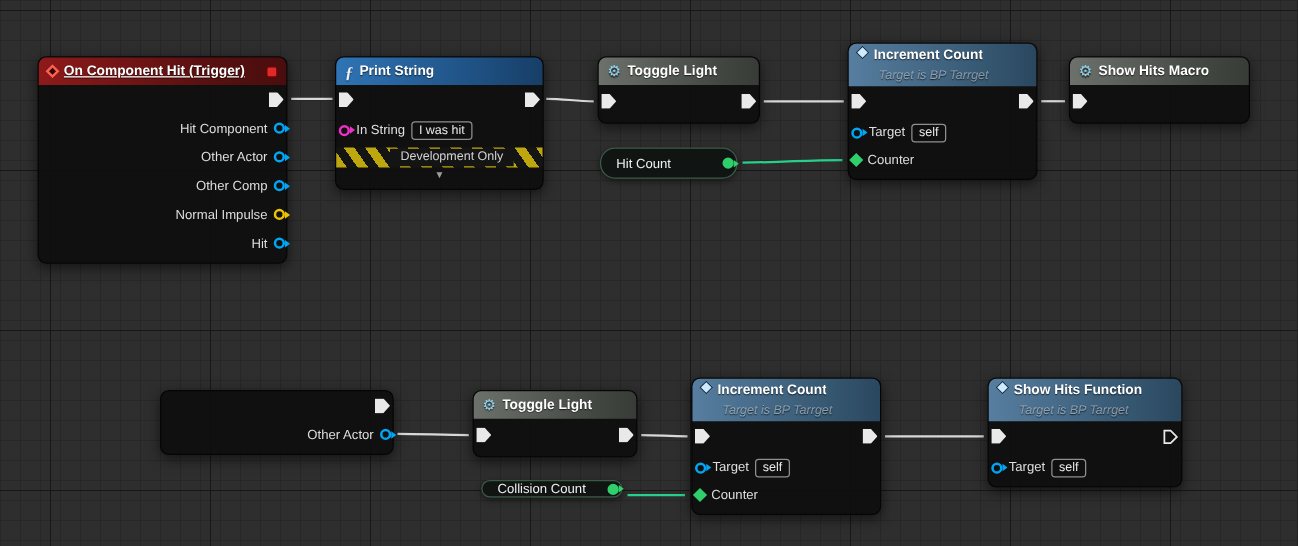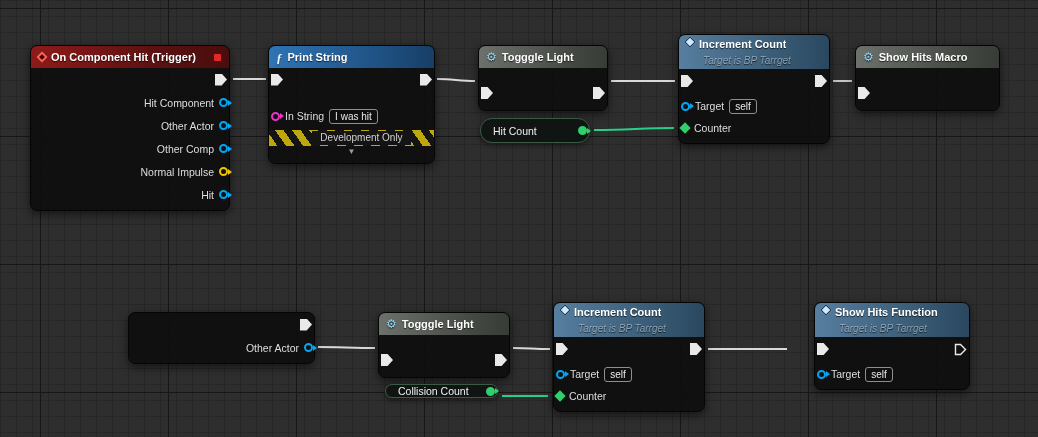--- a/index.html
+++ b/index.html
@@ -33,36 +33,36 @@
     display:flex; align-items:center; gap:5px; height:22px; padding:0 7px;
     border-radius:6px 6px 0 0; font-weight:bold; font-size:11px; color:#fff;
     text-shadow:0 1px 1px rgba(0,0,0,0.7); white-space:nowrap;
   }
   .hdr2 { display:block; height:auto; padding:3px 7px 2px; border-radius:6px 6px 0 0;
     font-weight:bold; font-size:11px; color:#fff; text-shadow:0 1px 1px rgba(0,0,0,0.7); white-space:nowrap; }
   .titleline { display:flex; align-items:flex-start; gap:5px; height:16px; }
   .subtitle { font-style:italic; font-weight:normal; font-size:10px; line-height:13px;
     color:rgba(214,230,244,0.55); margin-left:17px; }
 
-  .hdr-event { background:linear-gradient(90deg,#8e1a1a,#571010 70%,#4a0d0d); }
+  .hdr-event { background:linear-gradient(90deg,#8e1a1a,#571010 70%,#4a0d0d);text-decoration:underline; }
   .hdr-func  { background:linear-gradient(90deg,#2f74b5,#1d4d7d 75%,#173e66); }
   .hdr-call  { background:linear-gradient(90deg,#577ea0,#35566f 75%,#2b4760); }
   .hdr-macro { background:linear-gradient(90deg,#6c716b,#434741 75%,#383c37); }
 
   .ttl { overflow:hidden; }
   .dbg { width:9px; height:9px; background:#e02a2a; border:1px solid #6d0505; border-radius:2px; margin-left:auto; flex:0 0 auto; }
 
   .ico-diamond { width:8px; height:8px; transform:rotate(45deg); flex:0 0 auto; }
   .ico-diamond.event { background:#2e0606; border:2px solid #ff5f4f; }
   .ico-diamond.fn { background:#cfeaff; border:1px solid #16344d; }
   .fico { font-family:"Liberation Serif", serif; font-style:italic; font-weight:bold; font-size:13px; color:#eaf5ff; line-height:1; }
   .gico { font-size:12px; color:#8fd3f0; line-height:1; font-weight:normal; font-family:"DejaVu Sans", sans-serif; }
 
   .row { display:flex; align-items:center; gap:5px; height:23px; padding:0 6px; font-size:10.5px; }
-  .row.h26 { height:26px;margin-top:12px; }
+  .row.h26 { height:26px; }
   .row.h24 { height:24px; }
   .row.h22 { height:22px; }
   .row.out { justify-content:flex-end; }
   .row.both { justify-content:space-between; }
   .row.gap-top { margin-top:2px; }
   .lbl { color:#dedede; white-space:nowrap; }
 
   .exec { width:12px; height:12px; background:#e9e9e9; flex:0 0 auto;
     clip-path:polygon(0 0,55% 0,100% 50%,55% 100%,0 100%); }
   .row.out .exec { margin-right:-4px; }
@@ -251,21 +251,21 @@
       <span class="cpin blue"></span>
       <span class="lbl">Target</span>
       <span class="vbox">self</span>
     </div>
     <div class="row in h22">
       <span class="dpin"></span>
       <span class="lbl">Counter</span>
     </div>
   </div>
 
-  <div class="node" style="left:814px;top:302px;width:156px">
+  <div class="node" style="left:790px;top:302px;width:156px">
     <div class="hdr2 hdr-call">
       <div class="titleline">
         <span class="ico-diamond fn"></span>
         <span class="ttl">Show Hits Function</span>
       </div>
       <div class="subtitle">Target is BP Tarrget</div>
     </div>
     <div class="row both h24">
       <span class="exec"></span>
       <span class="exec-hollow"><svg width="13" height="13" viewBox="0 0 13 13">

